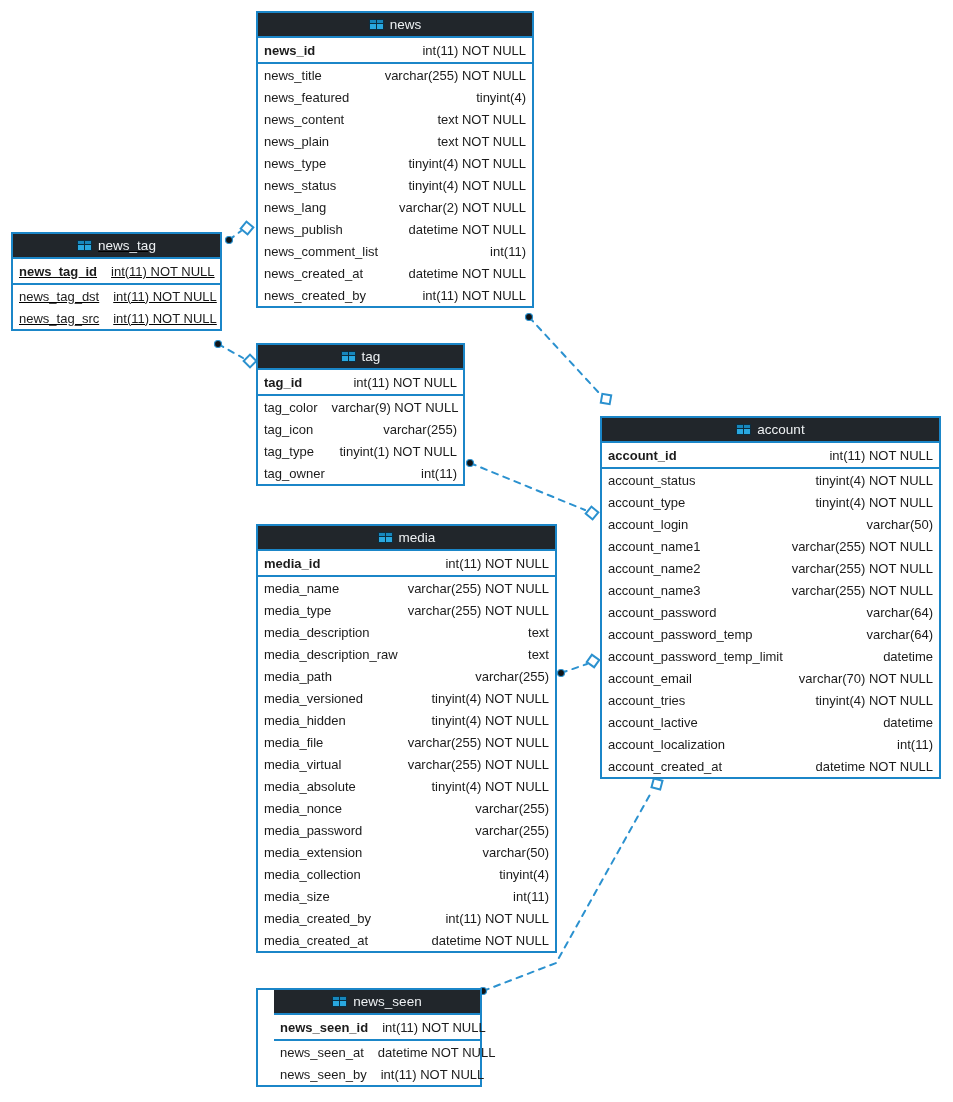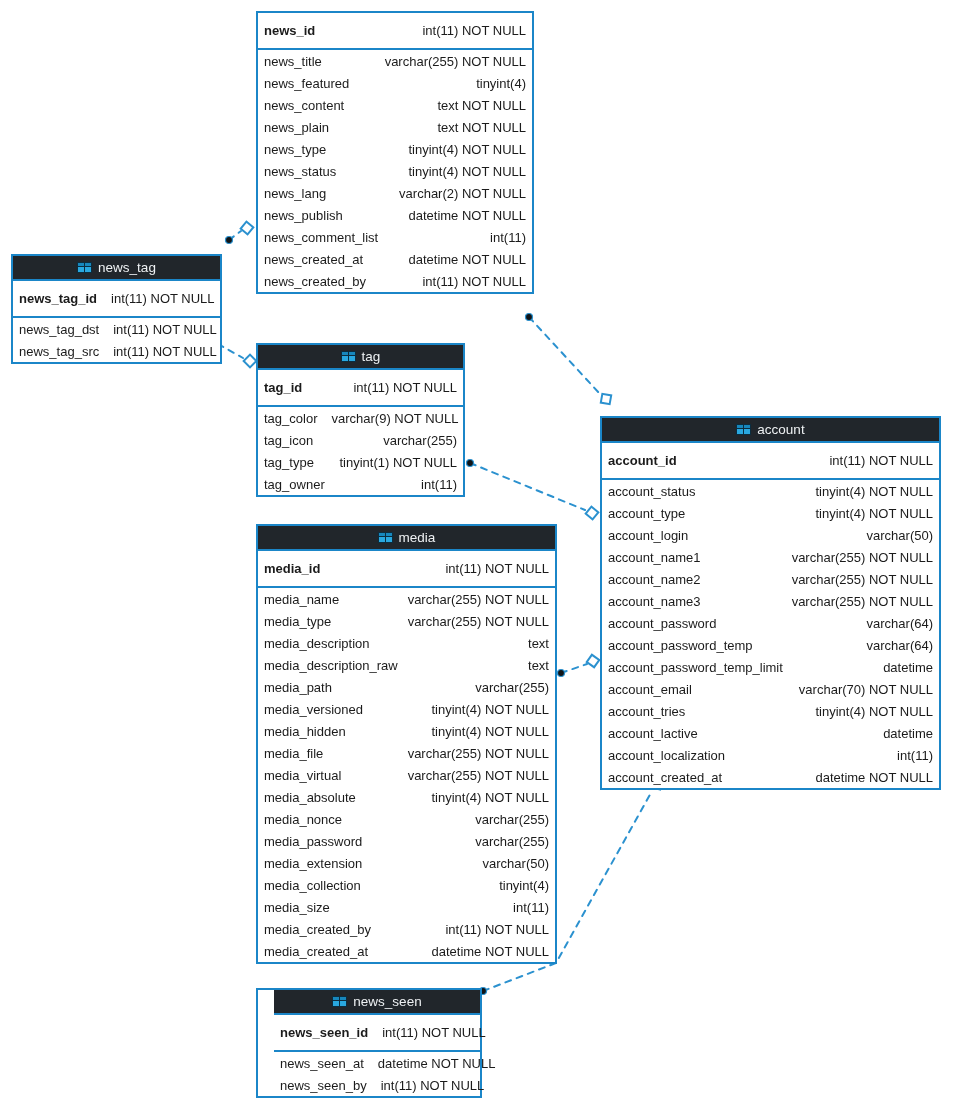--- a/index.html
+++ b/index.html
@@ -37,21 +37,21 @@
     display: flex;
     justify-content: space-between;
     align-items: center;
     height: 22px;
     padding: 0 6px;
     font-size: 13px;
     color: #1b1b1b;
     white-space: nowrap;
     background: #ffffff;
   }
-  .pk-row { height: 35px; }
+  .pk-row { height: 24px; }
   .pk-name { font-weight: bold; }
   .col-type { margin-left: 14px; text-align: right; }
   svg.connectors {
     position: absolute;
     left: 0; top: 0;
     width: 953px; height: 1102px;
     pointer-events: none;
   }
   .rel-line { stroke: #2b91cf; stroke-width: 2; fill: none;
               stroke-dasharray: 6 6; stroke-linecap: round; }
@@ -90,20 +90,31 @@
       <circle class="rel-dot" cx="561" cy="673" r="3.5"></circle>
     </g>
     <g>
       <path class="rel-line" d="M483,991 L556,963 L652,791"></path>
       <rect class="rel-diamond" x="652.5" y="779.5" width="9" height="9" transform="rotate(15 657 784)"></rect>
       <circle class="rel-dot" cx="483" cy="991" r="3.5"></circle>
     </g>
   </svg>
 
   <div class="entity" style="left:256px; top:11px; width:278px;">
+    <div class="entity-header">
+      <span class="tbl-icon">
+        <svg width="15" height="11" viewBox="0 0 15 11">
+            <rect x="0.5" y="0.5" width="14" height="10" fill="#29a8e0" stroke="#0c2d3f"></rect>
+            <rect x="1" y="1" width="13" height="3" fill="#1787bd"></rect>
+            <line x1="0.5" y1="4.5" x2="14.5" y2="4.5" stroke="#0c2d3f"></line>
+            <line x1="7.5" y1="0.5" x2="7.5" y2="10.5" stroke="#0c2d3f"></line>
+          </svg>
+      </span>
+      <span class="entity-title">news</span>
+    </div>
     <div class="pk-section">
 
         <div class="row pk-row">
           <span class="col-name pk-name">news_id</span>
           <span class="col-type">int(11) NOT NULL</span>
         </div>
       </div>
     <div class="body-section">
 
         <div class="row">
@@ -156,21 +167,21 @@
           <span class="col-type">datetime NOT NULL</span>
         </div>
 
         <div class="row">
           <span class="col-name">news_created_by</span>
           <span class="col-type">int(11) NOT NULL</span>
         </div>
       </div>
   </div>
 
-  <div class="entity" style="left:11px; top:254px; width:211px;">
+  <div class="entity" style="left:11px; top:232px; width:211px;text-decoration:underline;">
     <div class="entity-header">
       <span class="tbl-icon">
         <svg width="15" height="11" viewBox="0 0 15 11">
             <rect x="0.5" y="0.5" width="14" height="10" fill="#29a8e0" stroke="#0c2d3f"></rect>
             <rect x="1" y="1" width="13" height="3" fill="#1787bd"></rect>
             <line x1="0.5" y1="4.5" x2="14.5" y2="4.5" stroke="#0c2d3f"></line>
             <line x1="7.5" y1="0.5" x2="7.5" y2="10.5" stroke="#0c2d3f"></line>
           </svg>
       </span>
       <span class="entity-title">news_tag</span>

